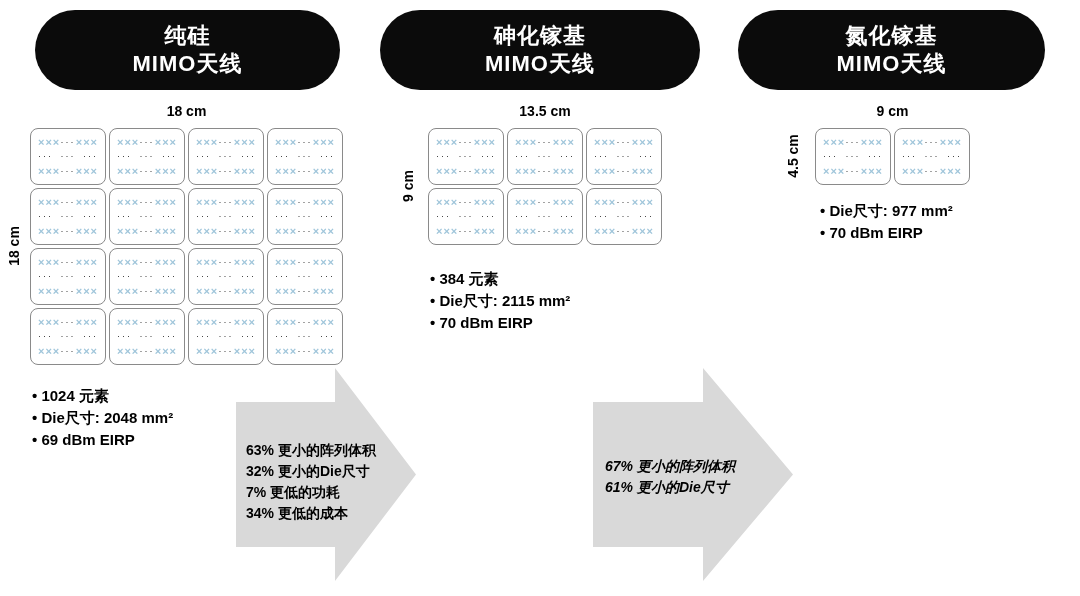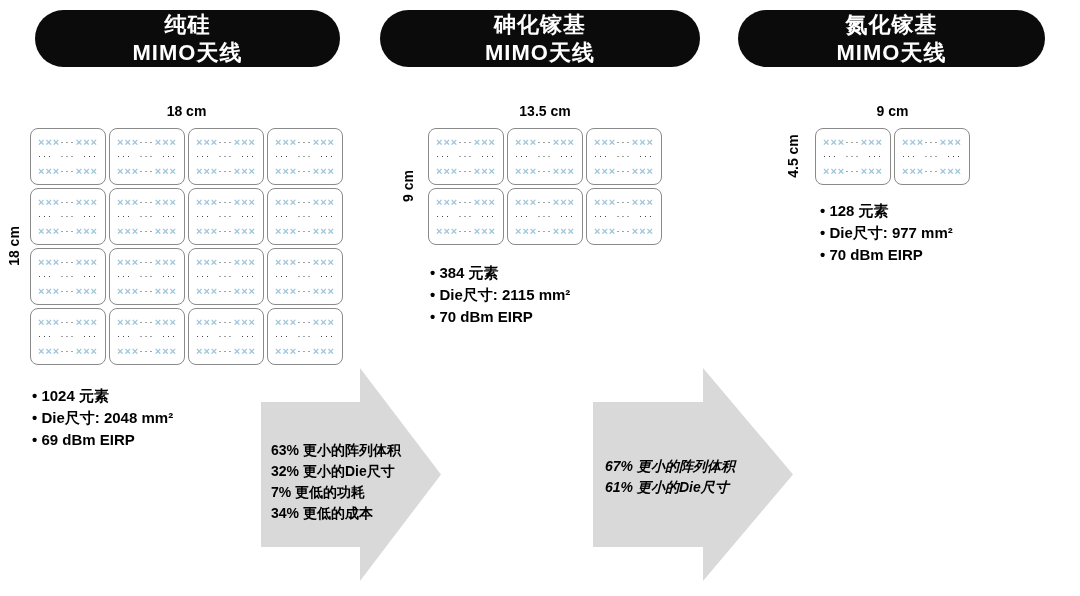--- a/index.html
+++ b/index.html
@@ -6,21 +6,21 @@
     --pill-bg:#0b0b0b; --pill-text:#ffffff; --tile-border:#8a8a8a;
     --element-blue:#9fc5da; --dot-dark:#2b2b2b; --arrow-gray:#d9d9d9; --text:#111111;
     --tile-w:76px; --tile-h:57px;
   }
   *{box-sizing:border-box; margin:0; padding:0;}
   html,body{background:#ffffff;}
   body{font-family:"Liberation Sans","DejaVu Sans",sans-serif; color:var(--text);}
   #canvas{position:relative; width:1080px; height:596px; background:#ffffff; overflow:hidden;}
 
   
-  .pill{position:absolute; height:57px; background:var(--pill-bg); color:var(--pill-text);
+  .pill{position:absolute; height:80px; background:var(--pill-bg); color:var(--pill-text);
         border-radius:40px; display:flex; flex-direction:column; align-items:center;
         justify-content:center; text-align:center;}
   .pill-line{font-size:22px; font-weight:bold; line-height:28px; letter-spacing:1px;}
   .pill1{left:35px; top:10px; width:305px;}
   .pill2{left:380px; top:10px; width:320px;}
   .pill3{left:738px; top:10px; width:307px;}
 
   
   .wlabel{position:absolute; text-align:center; font-size:14px; font-weight:600; color:#000;}
   .wlabel1{left:30px; top:103px; width:313px;}
@@ -42,26 +42,26 @@
         display:flex; flex-direction:column; justify-content:space-evenly; padding:3px 7px;}
   .trow{display:flex; justify-content:space-between; align-items:center; line-height:1;}
   .el-x{color:var(--element-blue); font-weight:bold; font-size:11px; letter-spacing:1px;}
   .el-d{color:var(--dot-dark); font-size:9px; letter-spacing:2px;}
 
   
   .specs{position:absolute; list-style:none;}
   .specs li{font-size:15px; font-weight:600; line-height:22px; color:#000; white-space:nowrap;}
   .specs li::before{content:"• ";}
   .specs1{left:32px; top:385px;}
-  .specs2{left:430px; top:262px;}
+  .specs2{left:430px; top:268px;}
   .specs3{left:820px; top:200px;}
 
   
   .arrow{position:absolute; width:180px; height:213px;}
-  .arrow1{left:261px; top:368px;}
+  .arrow1{left:236px; top:368px;}
   .arrow2{left:593px; top:368px; width:200px;}
   .arrow-shape{position:absolute; inset:0; background:var(--arrow-gray);
         clip-path:polygon(0 16%, 55% 16%, 55% 0%, 100% 50%, 55% 100%, 55% 84%, 0 84%);}
   .arrow-lines{position:absolute; list-style:none;}
   .arrow-lines li{font-size:14px; font-weight:600; line-height:21px; color:#000; white-space:nowrap;}
   .arrow1 .arrow-lines{left:10px; top:72px;}
   .arrow2 .arrow-lines{left:12px; top:88px;font-style:italic;}
 </style>
 </head>
 <body>
@@ -506,21 +506,20 @@
           <span class="el-d">···</span>
         </div>
         <div class="trow">
           <span class="el-x">×××</span>
           <span class="el-d">···</span>
           <span class="el-x">×××</span>
         </div>
       </div>
     </div>
   <ul class="specs specs3">
-      <li>128 元素</li>
       <li>Die尺寸: 977 mm²</li>
       <li>70 dBm EIRP</li>
     </ul>
 
   <div class="arrow arrow1">
     <div class="arrow-shape"></div>
     <ul class="arrow-lines">
         <li>63% 更小的阵列体积</li>
         <li>32% 更小的Die尺寸</li>
         <li>7% 更低的功耗</li>

